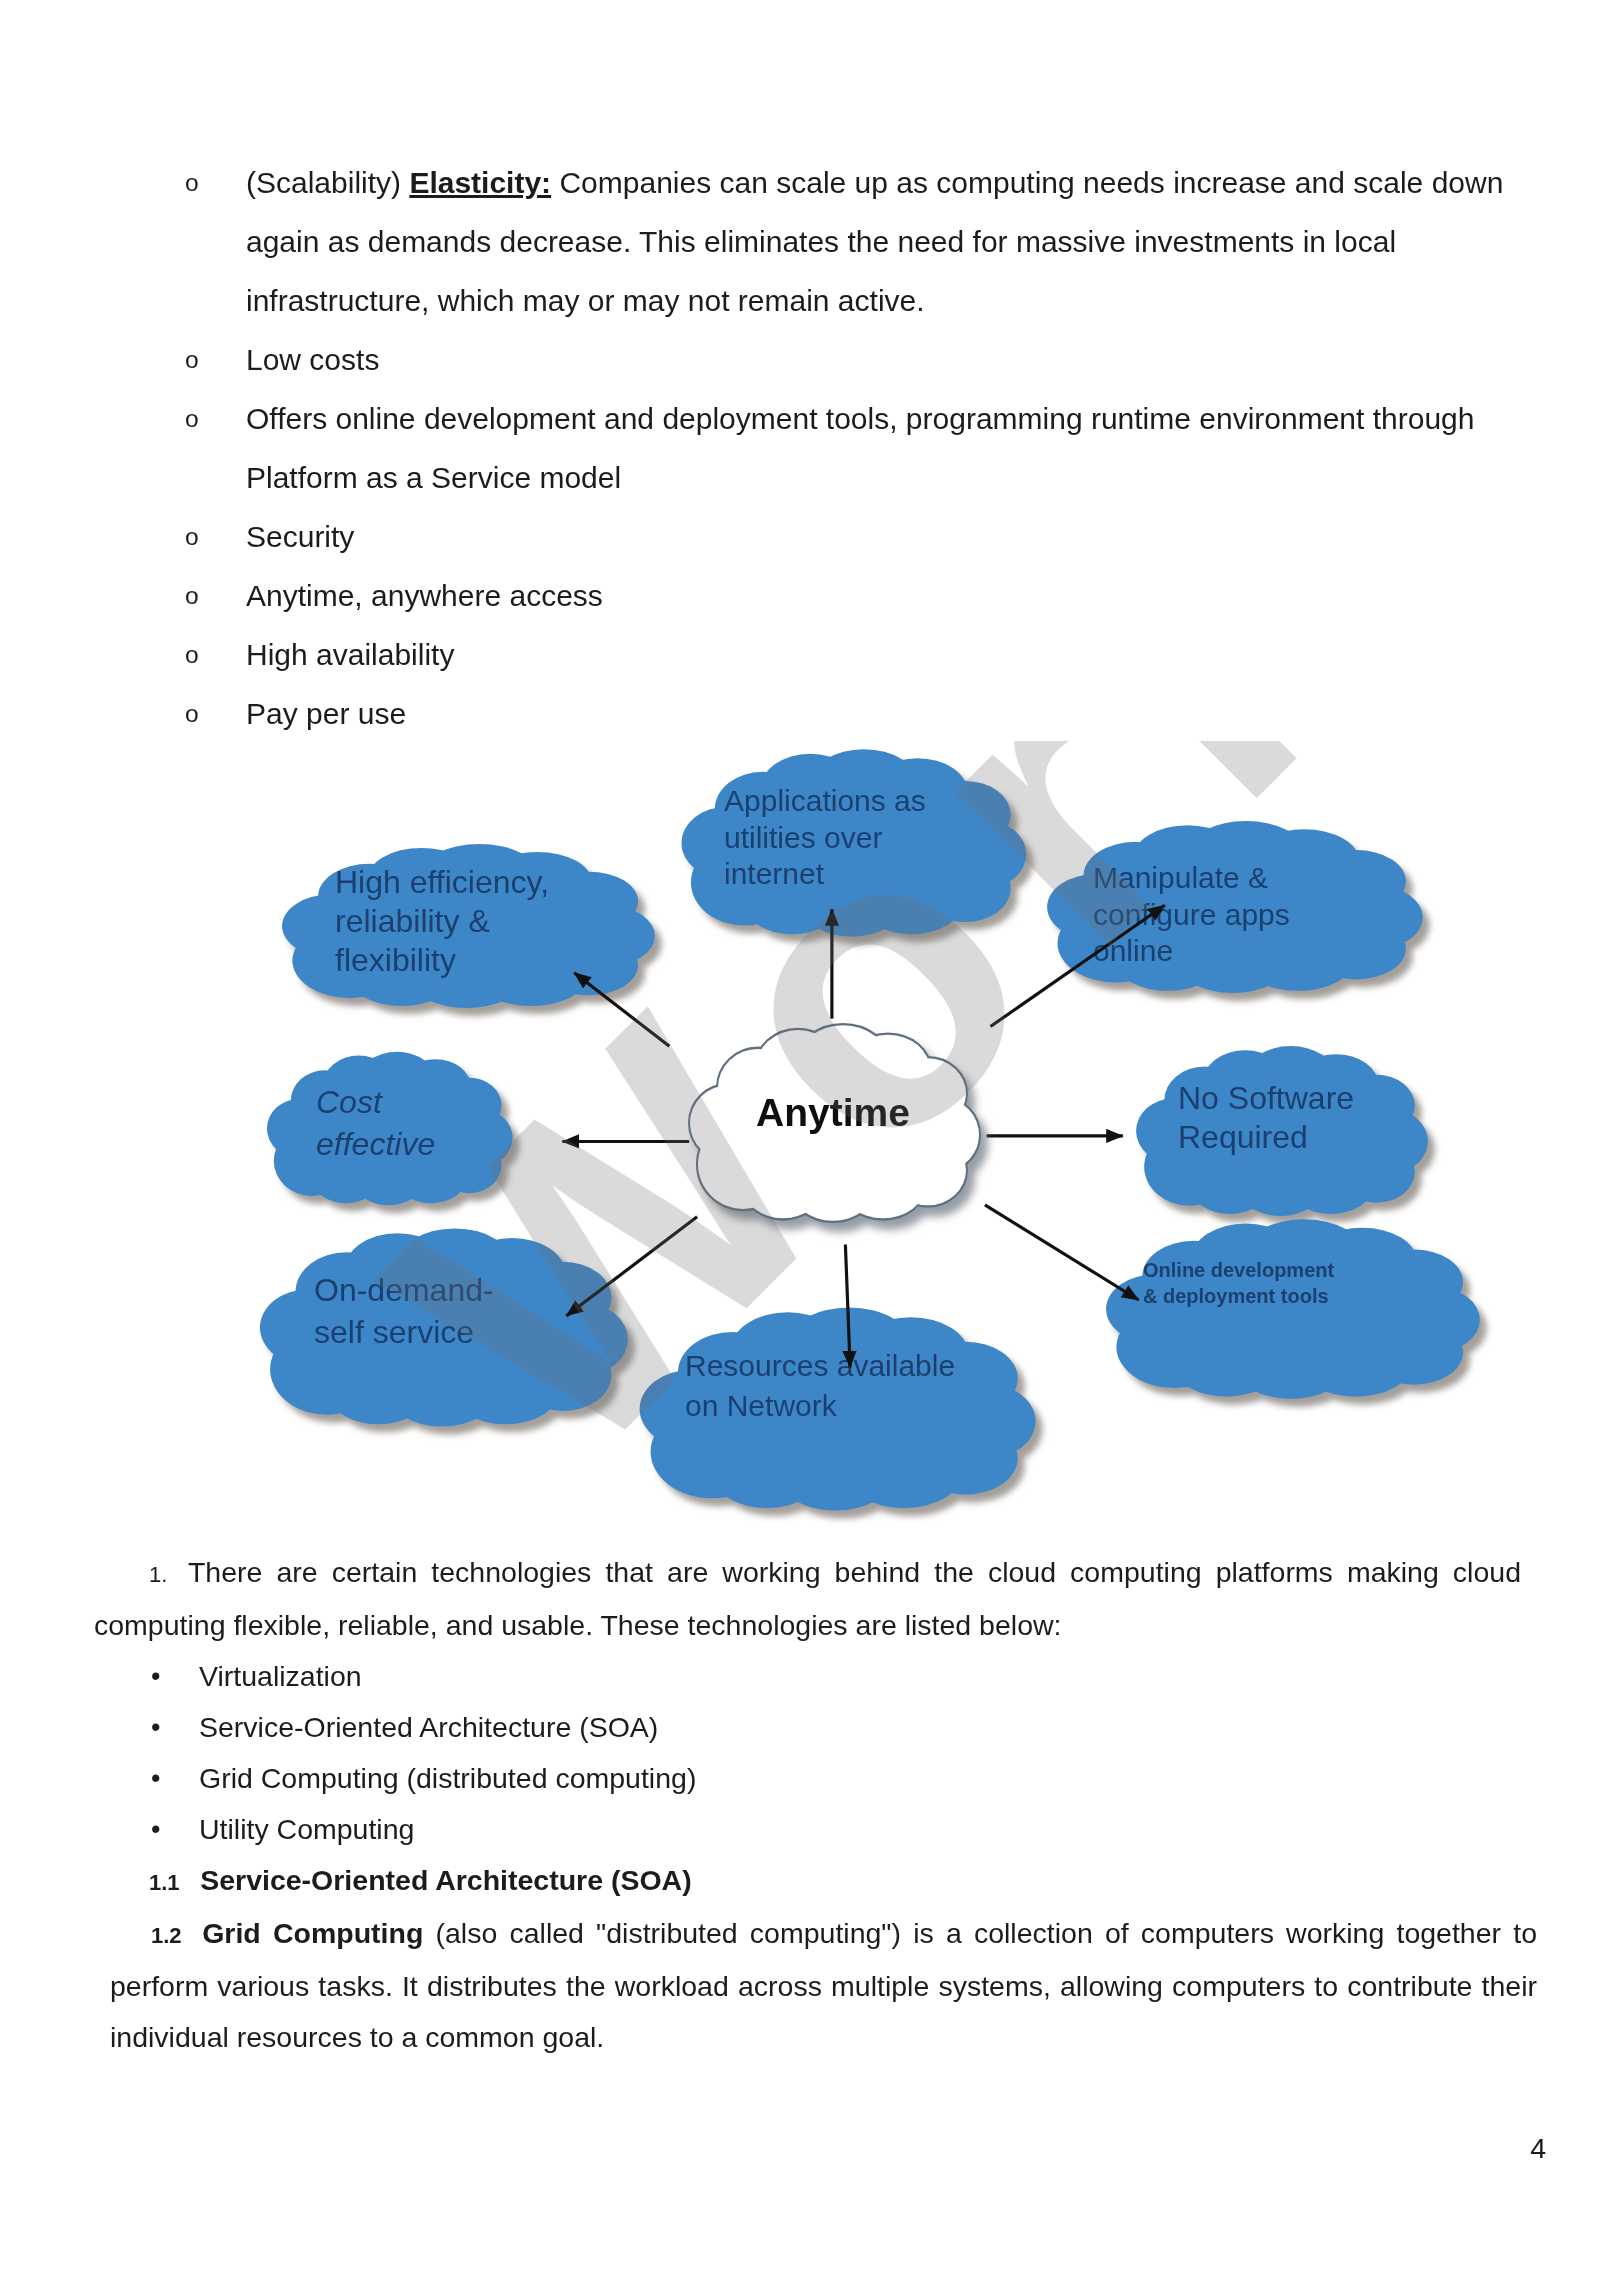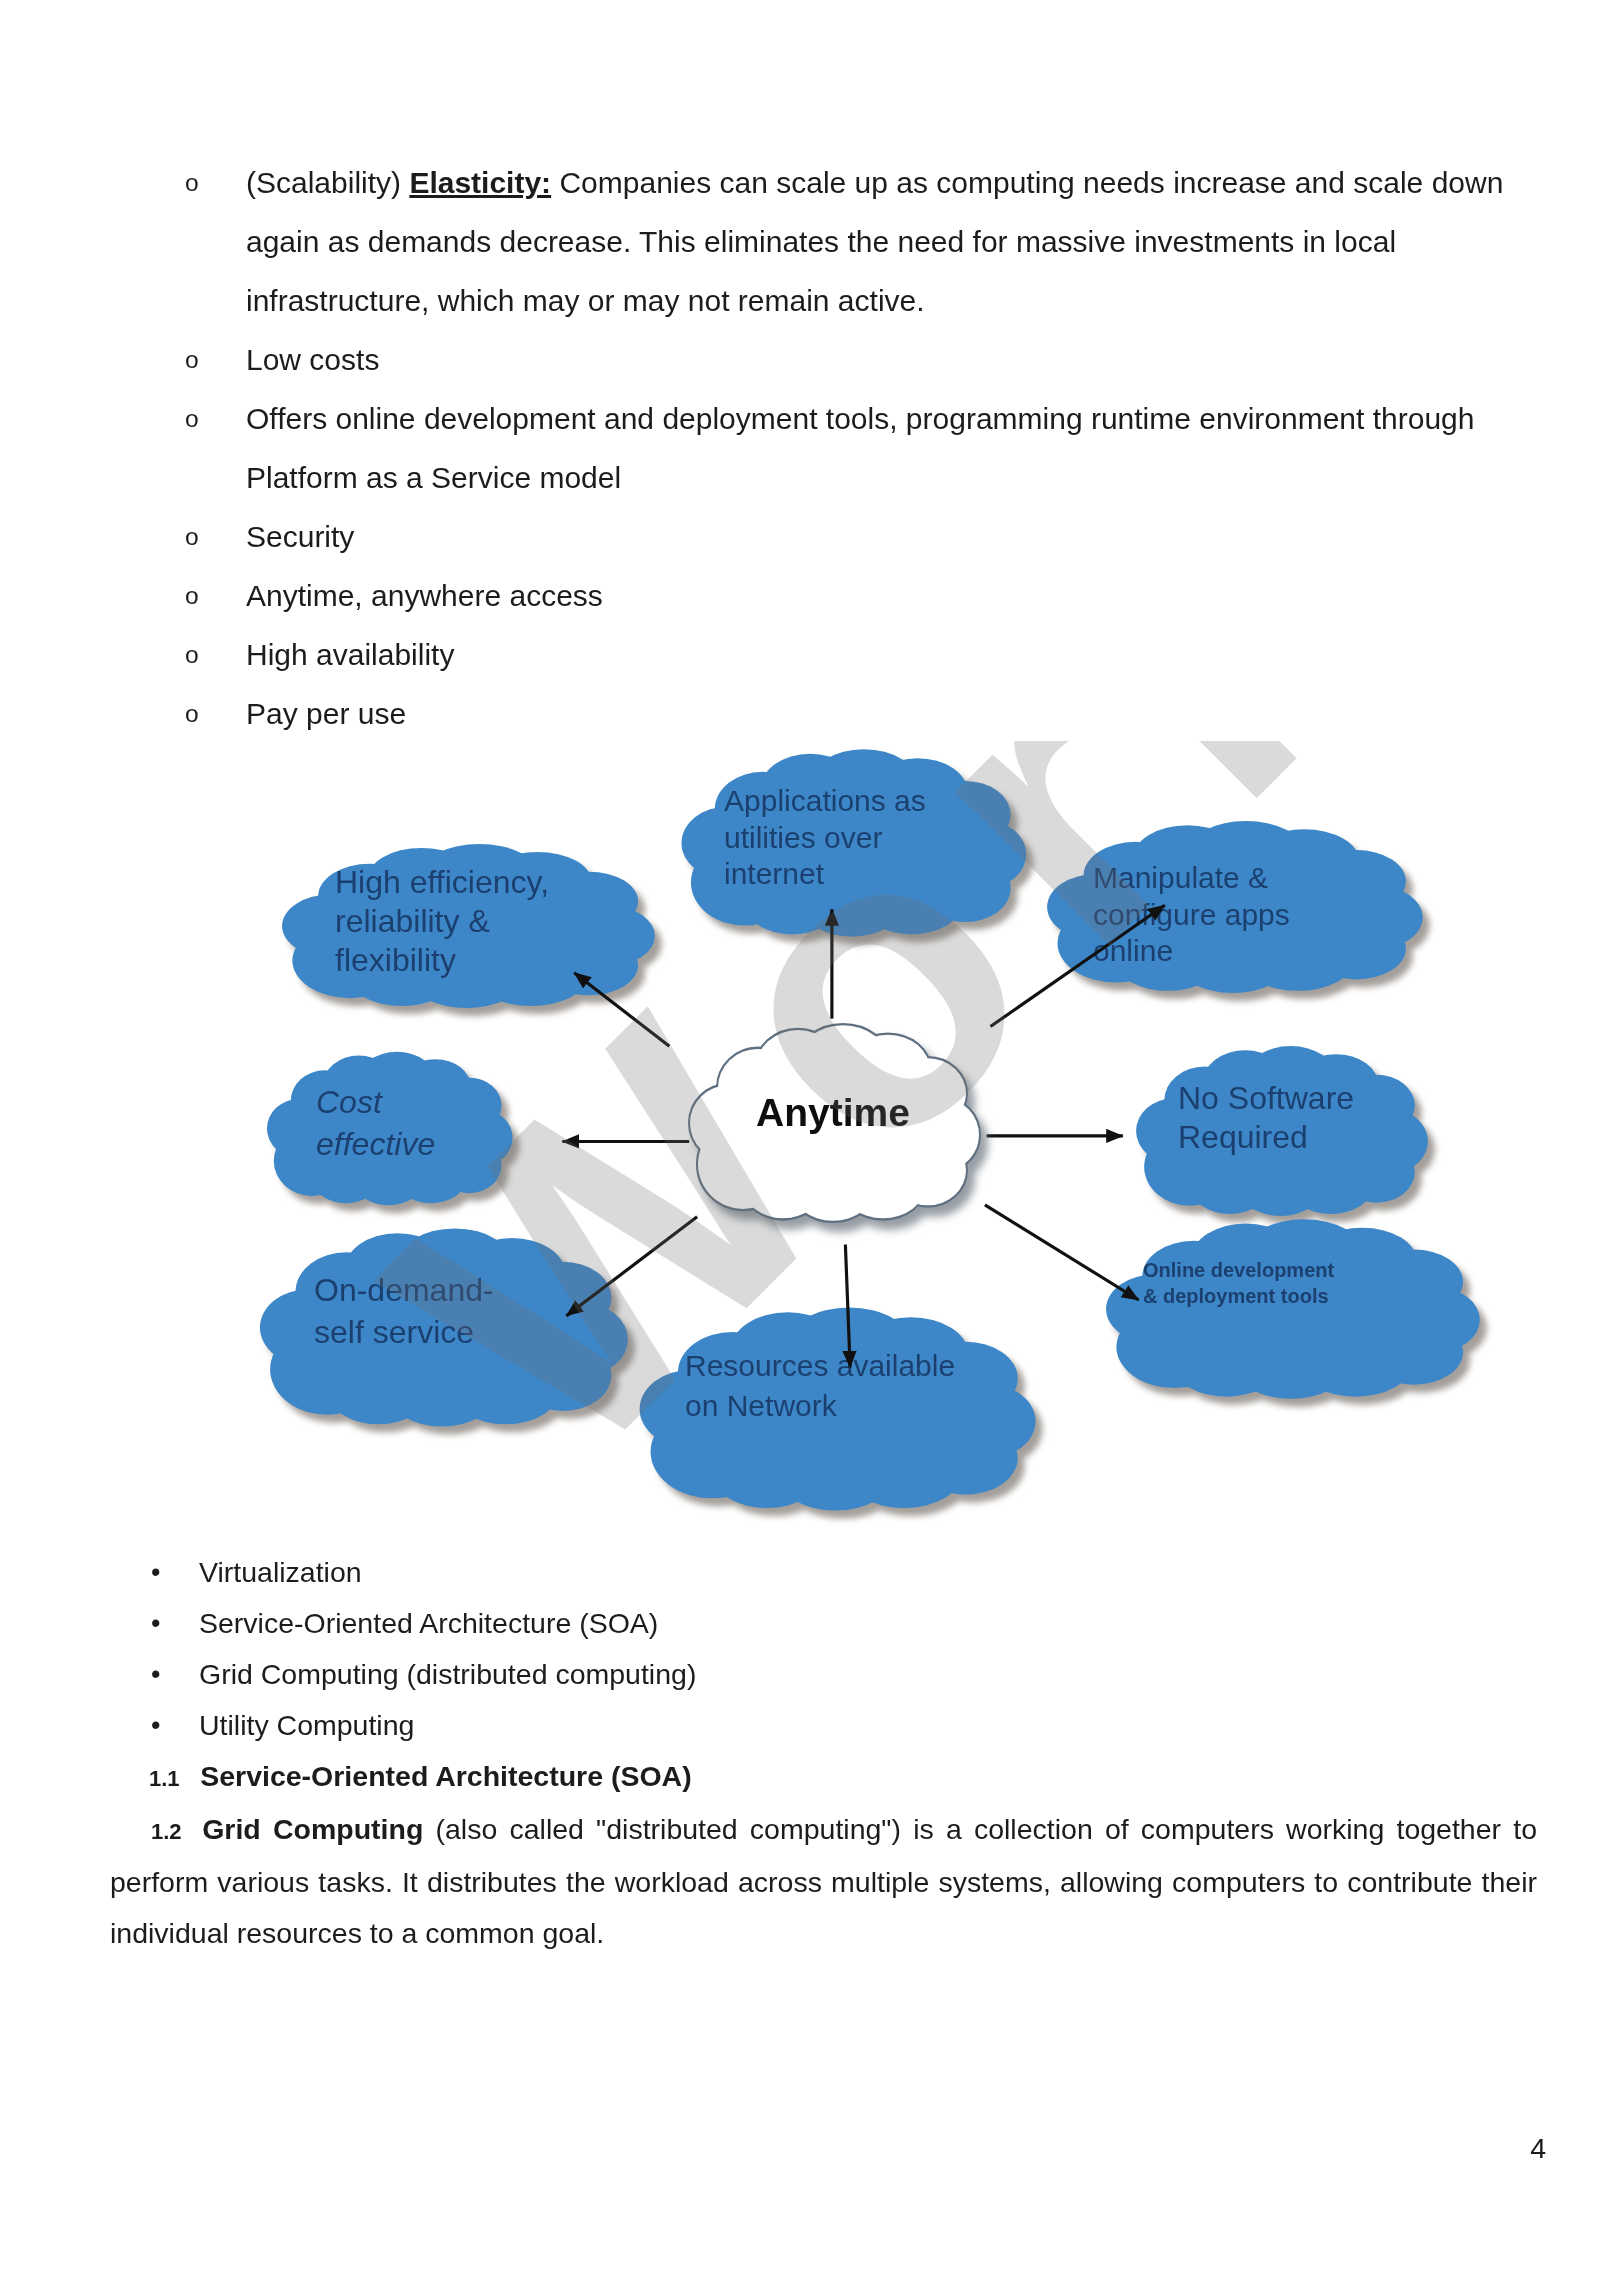--- a/index.html
+++ b/index.html
@@ -209,20 +209,21 @@
         <use href="#cloud-shape" class="center-stroke"></use>
         <use href="#cloud-shape"></use>
       </svg>
       <div class="cloud-label">Anytime</div>
     </div>
 
     <div class="wm">World</div>
   </div>
 
   <div class="sec2">
+    <p class="p1"><span class="num">1.</span><span>There are certain technologies that are working behind the cloud computing platforms making cloud computing flexible, reliable, and usable. These technologies are listed below:</span></p>
 
     <div class="blt-row">
       <span class="blt-marker">•</span>
       <span>Virtualization</span>
     </div>
     <div class="blt-row">
       <span class="blt-marker">•</span>
       <span>Service-Oriented Architecture (SOA)</span>
     </div>
     <div class="blt-row">

